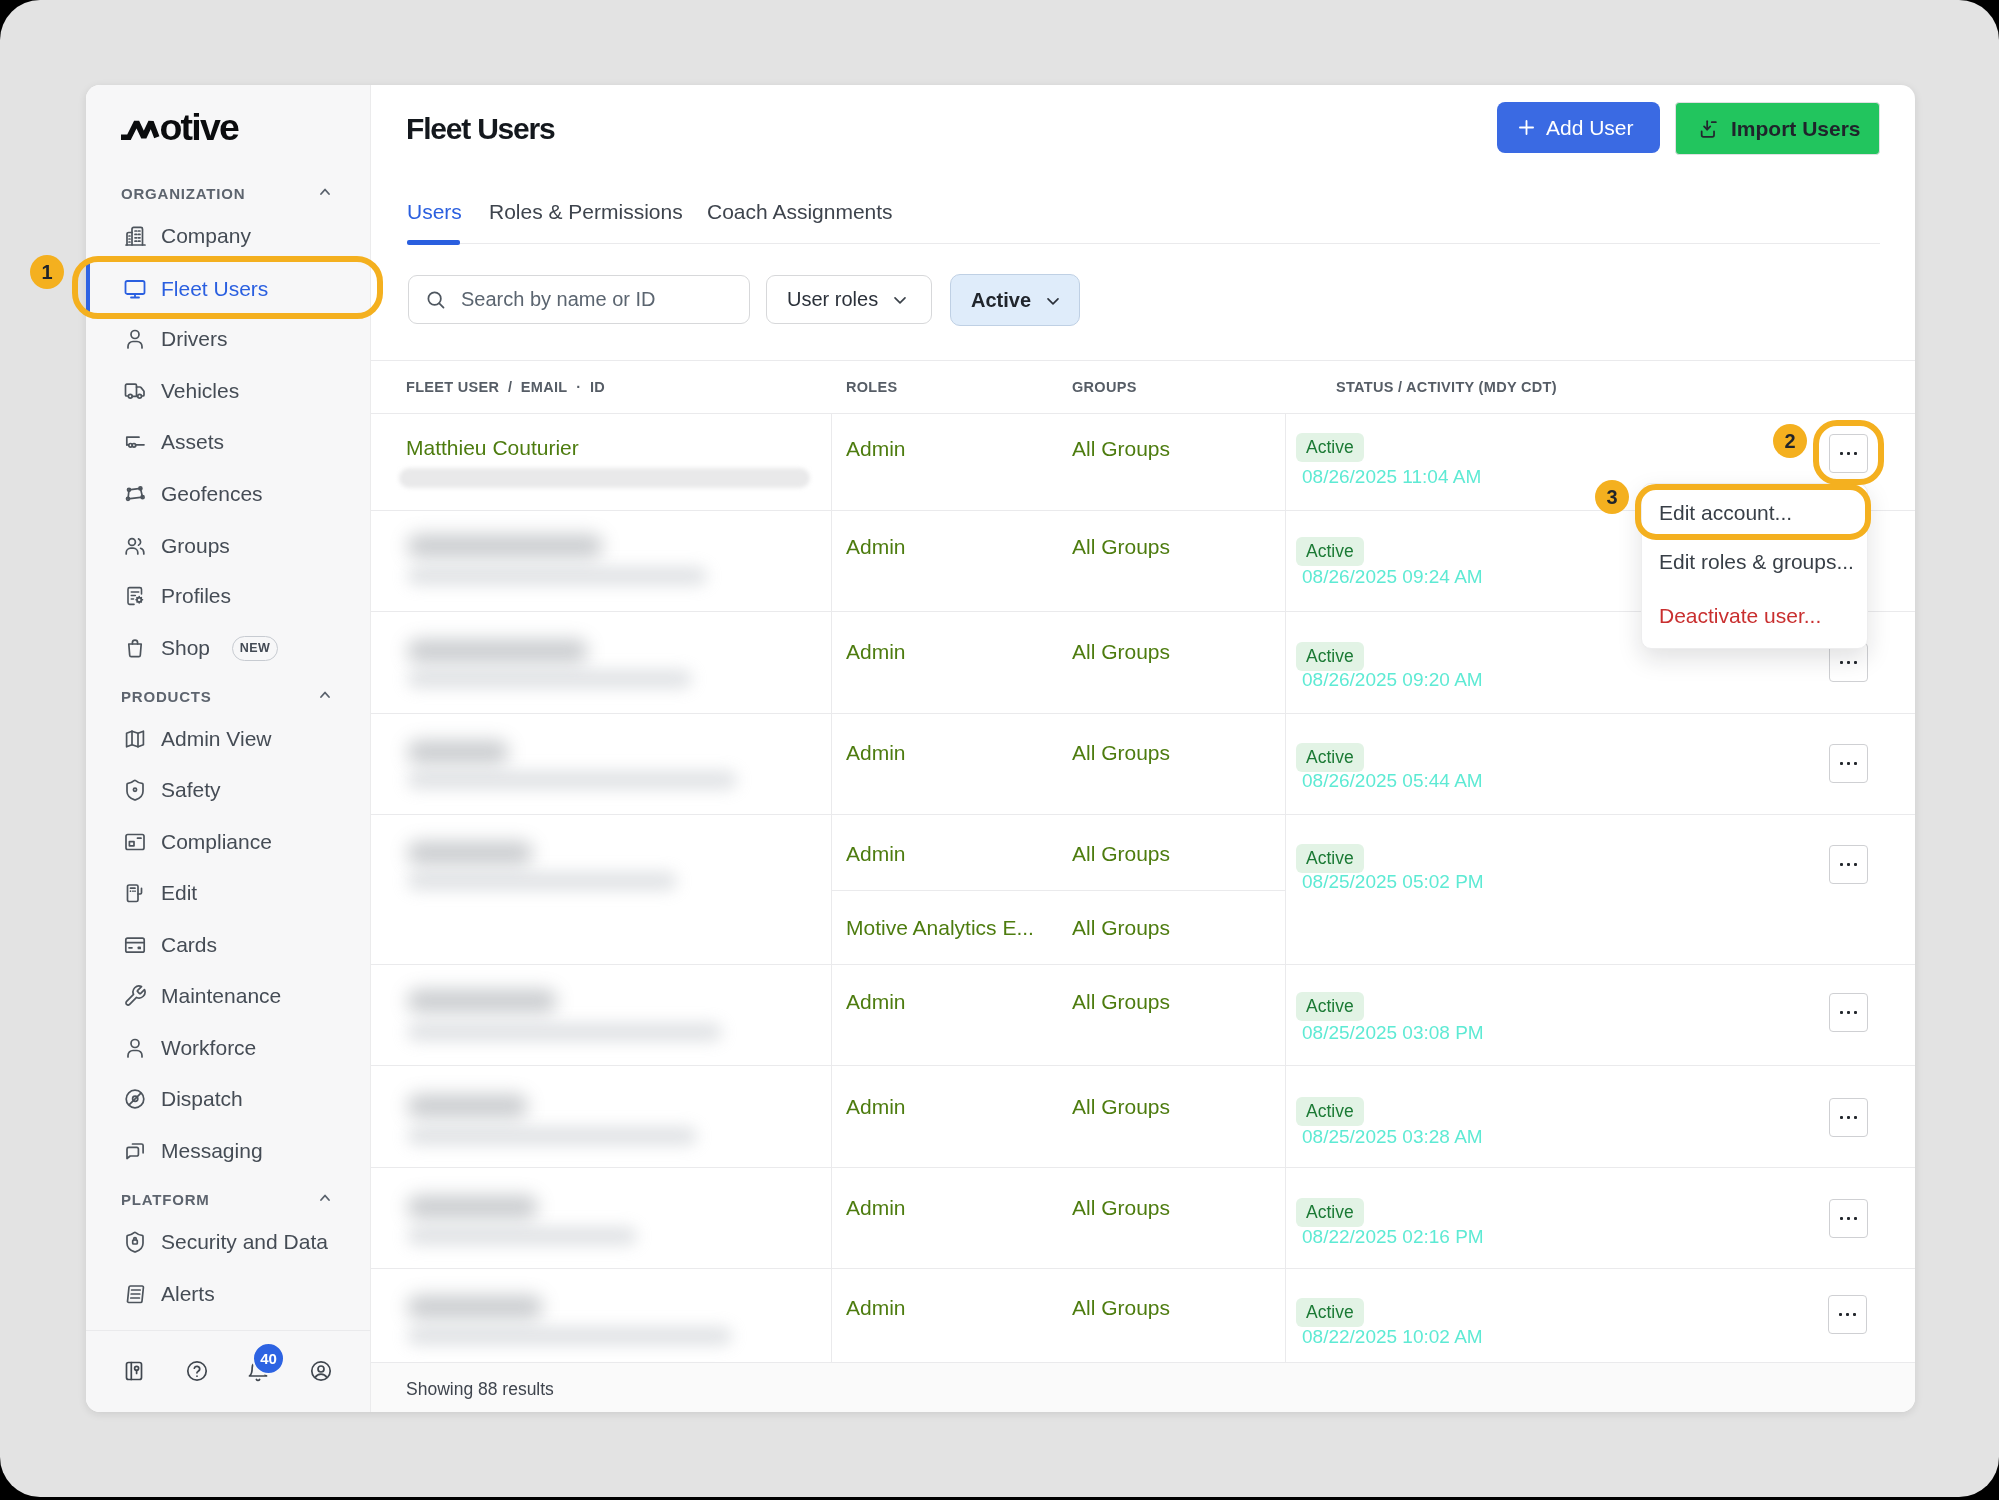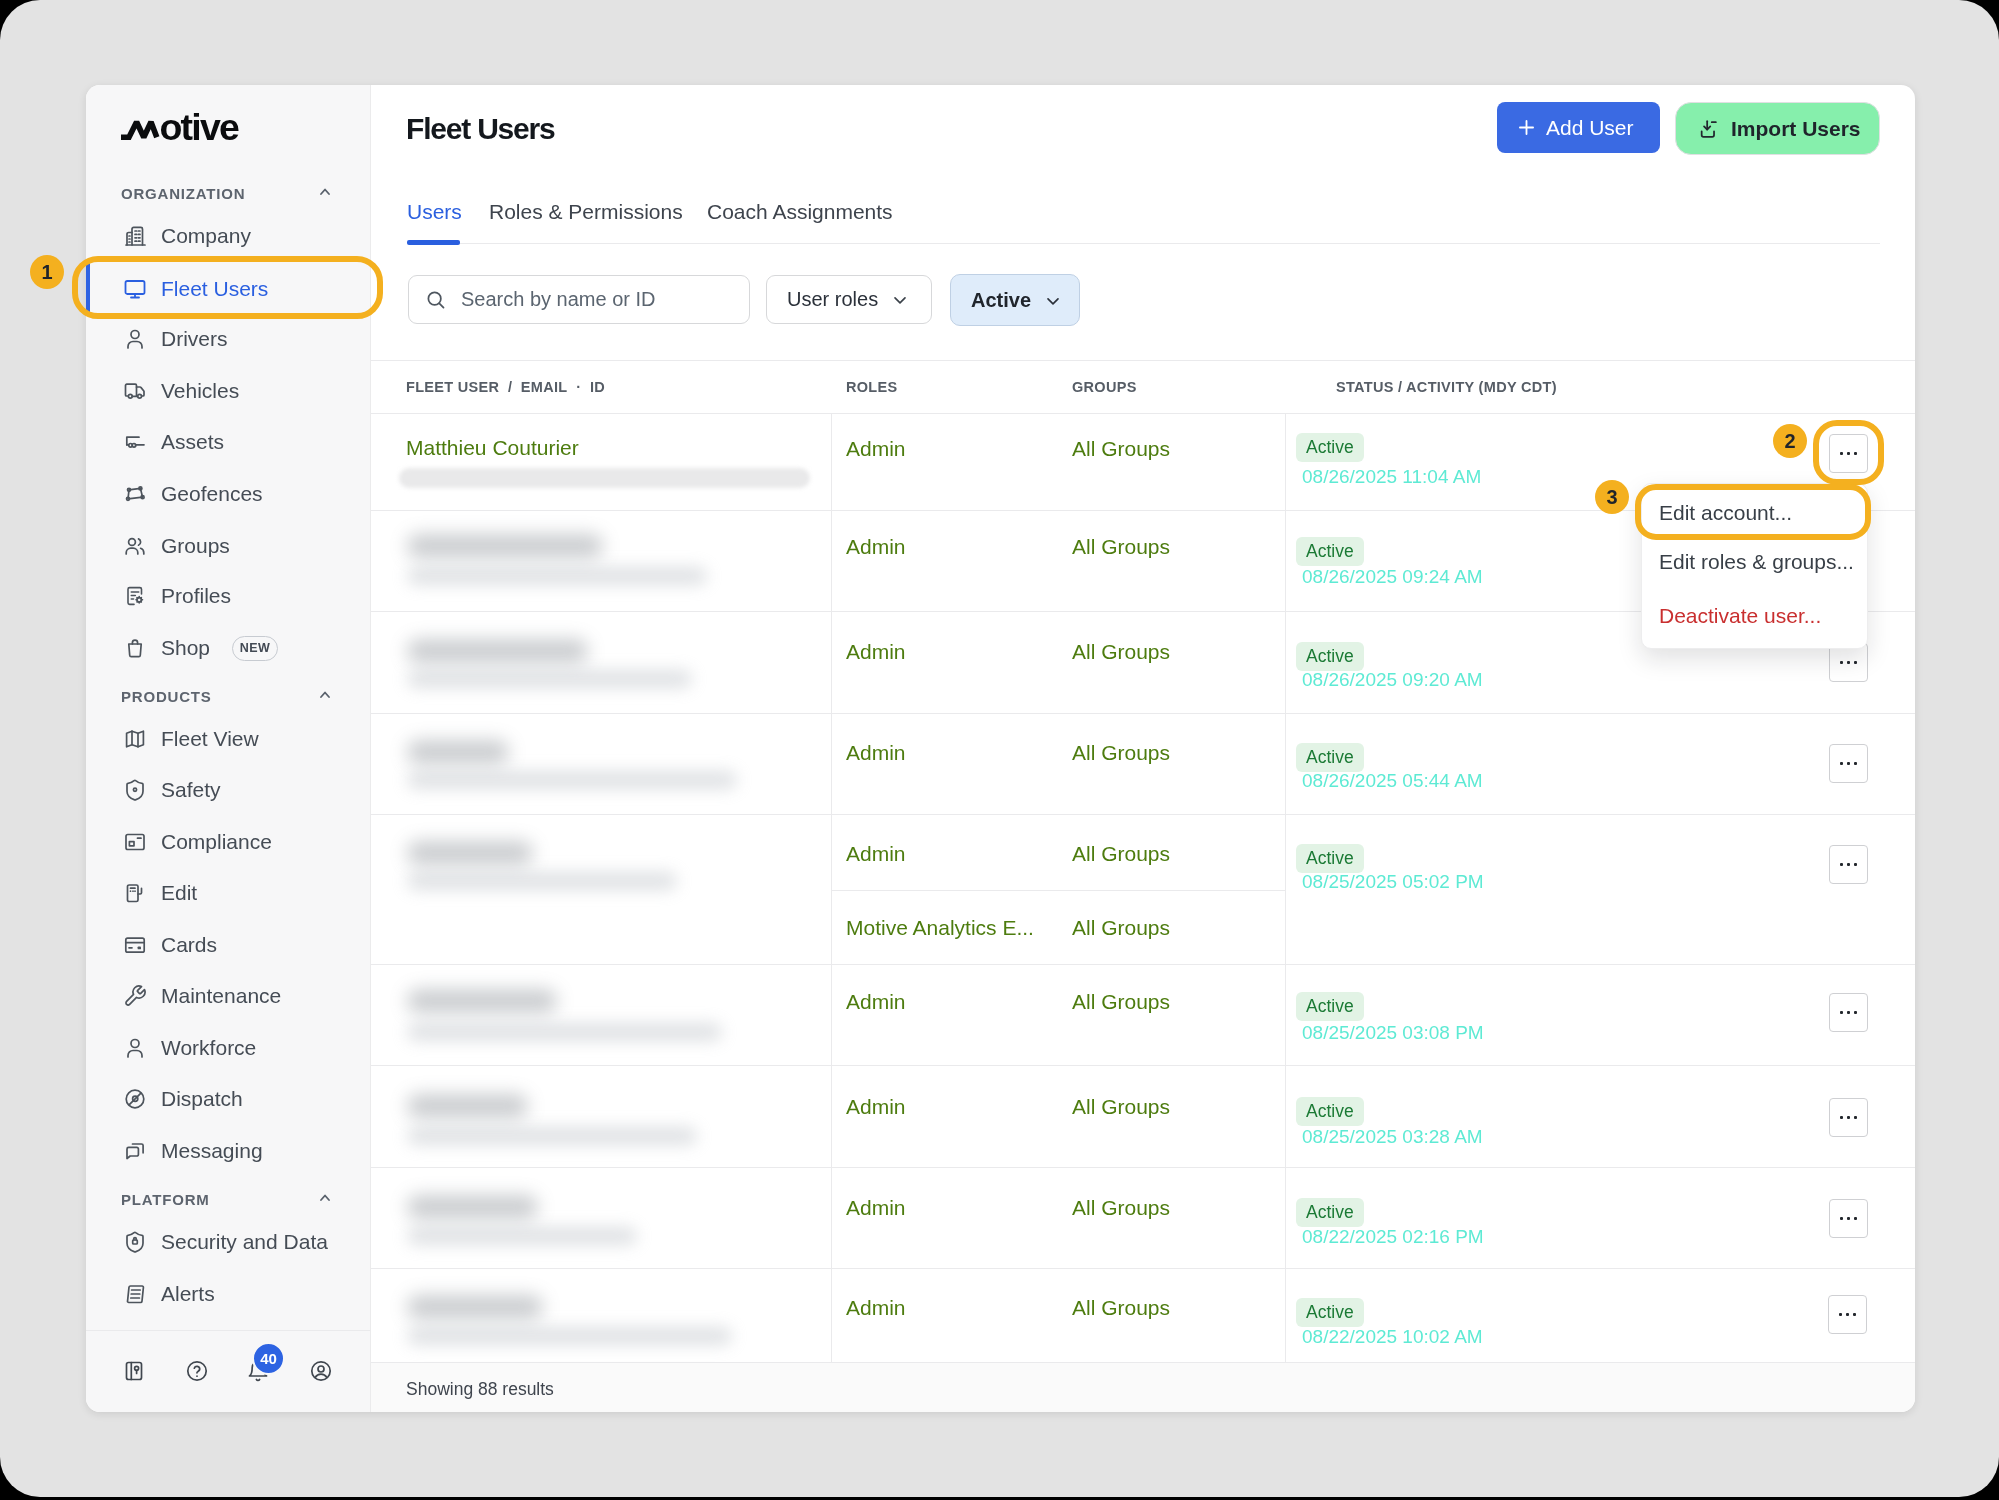--- a/index.html
+++ b/index.html
@@ -133,21 +133,21 @@
     </svg>
   <span class="txt">Shop</span>
 </div>
 <div class="abs" style="left:232px;top:636px;width:46px;height:25px;border:1.5px solid #c7cbd1;border-radius:13px;font-size:12.5px;font-weight:bold;color:#434a54;letter-spacing:.4px;text-align:center;line-height:22px;">NEW</div>
 
 <div class="sitem" style="top:713px;">
   <svg width="24" height="24" viewBox="0 0 24 24" fill="none" stroke="#4d545c" stroke-width="1.7" stroke-linecap="round" stroke-linejoin="round">
       <path d="M9 4.2 3.6 6.3V19.8L9 17.7l6 2.1 5.4-2.1V4.2L15 6.3 9 4.2z"></path>
       <path d="M9 4.2v13.5M15 6.3v13.5"></path>
     </svg>
-  <span class="txt">Fleet View</span>
+  <span class="txt">Admin View</span>
 </div>
 <div class="sitem" style="top:764px;">
   <svg width="24" height="24" viewBox="0 0 24 24" fill="none" stroke="#4d545c" stroke-width="1.7" stroke-linecap="round" stroke-linejoin="round">
       <path d="M20 13.2c0 4.8-3.3 7.2-7.6 8.7a1 1 0 0 1-.7 0C7.3 20.4 4 18 4 13.2V6.4a1 1 0 0 1 1-1c2 0 4.4-1.2 6.1-2.7a1.2 1.2 0 0 1 1.6 0C14.5 4.2 17 5.4 19 5.4a1 1 0 0 1 1 1z"></path>
       <circle cx="12" cy="11.8" r="1.6"></circle>
     </svg>
   <span class="txt">Safety</span>
 </div>
 <div class="sitem" style="top:816px;">
   <svg width="24" height="24" viewBox="0 0 24 24" fill="none" stroke="#4d545c" stroke-width="1.7" stroke-linecap="round" stroke-linejoin="round">
@@ -242,21 +242,21 @@
     <path d="M6.3 18.3a6.6 6.6 0 0 1 11.4 0"></path>
   </svg>
 
 <div class="abs" style="left:406px;top:112px;font-size:30px;font-weight:bold;letter-spacing:-1.2px;color:#14181d;">Fleet Users</div>
 <div class="abs" style="left:1497px;top:102px;width:163px;height:51px;background:#3a6ae3;border-radius:8px;">
   <svg class="abs" style="left:19px;top:15px;" width="21" height="21" viewBox="0 0 24 24" fill="none" stroke="#fff" stroke-width="2.1" stroke-linecap="round">
       <path d="M12 4.5v15M4.5 12h15"></path>
     </svg>
   <div class="abs" style="left:49px;top:14px;font-size:21px;font-weight:normal;color:#fff;">Add User</div>
 </div>
-<div class="abs" style="left:1675px;top:102px;width:205px;height:53px;background:#86efac;border:1.5px solid #e0e0e2;border-radius:16px;">
+<div class="abs" style="left:1675px;top:102px;width:205px;height:53px;background:#22c55e;border:1.5px solid #e0e0e2;border-radius:4px;">
   <svg class="abs" style="left:22px;top:15px;" width="22" height="22" viewBox="0 0 24 24" fill="none" stroke="#22272e" stroke-width="1.9" stroke-linecap="round" stroke-linejoin="round">
       <path d="M10 3.5v9"></path>
       <polyline points="6.6,9.2 10,12.7 13.4,9.2"></polyline>
       <path d="M4 14.5v4a2 2 0 0 0 2 2h9.5a2 2 0 0 0 2-2v-4"></path>
       <path d="M15 4.5h4.5"></path>
     </svg>
   <div class="abs" style="left:55px;top:14px;font-size:21px;font-weight:bold;color:#1f242b;">Import Users</div>
 </div>
 
 <div class="abs" style="left:407px;top:200px;font-size:21px;color:#2a5fdf;">Users</div>

